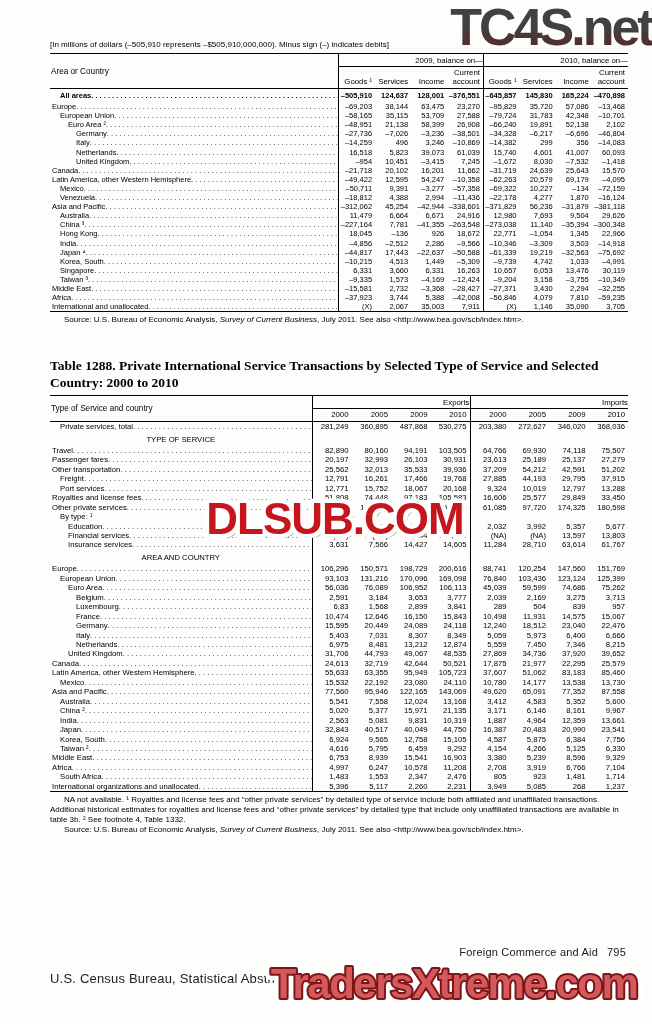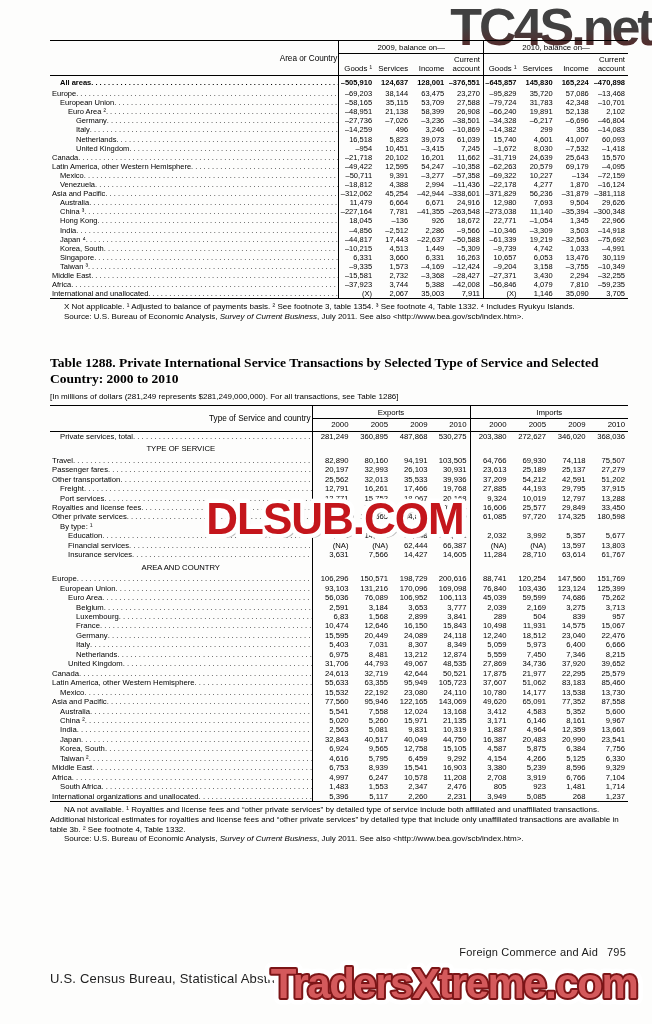--- a/index.html
+++ b/index.html
@@ -15,22 +15,22 @@
     font-size:13.5px;line-height:16.5px;max-width:552px;margin:0 0 4px 0;color:#000;
   }
   .tbl-note{font-size:8px;line-height:10px;margin:0 0 3px 0;color:#000;}
 
   
   table.dtab{width:578px;border-collapse:collapse;table-layout:fixed;border-bottom:1.6px solid #000;}
   .t87 .c-stub{width:288px}.t87 .c-n{width:36px}
   .t88 .c-stub{width:262px}.t88 .c-n{width:39.5px}
   .dtab th{font-weight:normal;font-size:7.8px;color:#000;}
   .dtab .h1 th{border-top:1px solid #000;}
-  .dtab th.stub{vertical-align:middle;text-align:right;border-right:1px solid #000;border-bottom:1.6px solid #000;font-size:8.2px;}
-  .dtab th.grp{text-align:center;border-bottom:1px solid #000;padding:2px 0 1px;}
+  .dtab th.stub{vertical-align:middle;text-align:left;border-right:1px solid #000;border-bottom:1.6px solid #000;font-size:8.2px;}
+  .dtab th.grp{text-align:right;border-bottom:1px solid #000;padding:2px 0 1px;}
   .dtab th.gl{border-right:1px solid #000;}
   .dtab .h2 th{text-align:right;vertical-align:bottom;padding:1px 3px 2px 0;border-bottom:1.6px solid #000;white-space:normal;margin-top:19px;}
   .dtab .h2 th.sep{border-right:1px solid #000;}
   .t87 tbody td{font-size:7.5px;line-height:9.1px;}
   .t88 tbody td{font-size:7.7px;line-height:9.45px;}
   .dtab tbody td{padding:0;vertical-align:bottom;color:#000;}
   .dtab td.lc{border-right:1px solid #000;overflow:hidden;}
   .dtab td.vc{text-align:right;padding-right:3px;white-space:nowrap;overflow:hidden;}
   .dtab td.sep{border-right:1px solid #000;}
   .dtab tr.bold td{font-weight:bold;padding-top:2px;padding-bottom:2px;}
@@ -69,20 +69,21 @@
         <stop offset="100%" stop-color="#5e2020"></stop>
       </linearGradient>
     </defs>
     <text x="107" y="49" text-anchor="middle" font-family="Liberation Sans, DejaVu Sans, sans-serif" font-size="52" font-weight="bold" letter-spacing="-3" fill="url(#wmg1)">TC4S.net</text>
   </svg>
 </div>
 
 <div class="page">
 
   <section class="t87-block">
+    <p class="tbl-note">[In millions of dollars (–505,910 represents –$505,910,000,000). Minus sign (–) indicates debits]</p>
     <table class="dtab t87">
       <colgroup>
         <col class="c-stub">
         <col class="c-n">
           <col class="c-n">
           <col class="c-n">
           <col class="c-n">
         <col class="c-n">
           <col class="c-n">
           <col class="c-n">
@@ -486,28 +487,26 @@
             <td class="vc">35,003</td>
             <td class="vc sep">7,911</td>
             <td class="vc">(X)</td>
             <td class="vc">1,146</td>
             <td class="vc">35,090</td>
             <td class="vc">3,705</td>
           </tr>
         </tbody>
     </table>
     <div class="fnotes">
-      <p>X Not applicable. ¹ Adjusted to balance of payments basis. ² See footnote 3, table 1354. ³ See footnote 4, Table 1332. ⁴ Includes Ryukyu Islands.</p>
       <p><span>Source: U.S. Bureau of Economic Analysis, </span><span class="ital">Survey of Current Business</span><span>, July 2011. See also &lt;http://www.bea.gov/scb/index.htm&gt;.</span></p>
     </div>
   </section>
 
   <section class="t88-block">
     <p class="tbl-title">Table 1288. Private International Service Transactions by Selected Type of Service and Selected Country: 2000 to 2010</p>
-    <p class="tbl-note">[In millions of dollars (281,249 represents $281,249,000,000). For all transactions, see Table 1286]</p>
     <table class="dtab t88">
       <colgroup>
         <col class="c-stub">
         <col class="c-n">
           <col class="c-n">
           <col class="c-n">
           <col class="c-n">
         <col class="c-n">
           <col class="c-n">
           <col class="c-n">
@@ -985,21 +984,21 @@
             <td class="vc">5,600</td>
           </tr>
           <tr>
             <td class="lc ind1">
               <div class="lw">
                 <span class="t">China ²</span>
                 <span class="dots"></span>
               </div>
             </td>
             <td class="vc">5,020</td>
-            <td class="vc">5,260</td>
+            <td class="vc">5,377</td>
             <td class="vc">15,971</td>
             <td class="vc sep">21,135</td>
             <td class="vc">3,171</td>
             <td class="vc">6,146</td>
             <td class="vc">8,161</td>
             <td class="vc">9,967</td>
           </tr>
           <tr>
             <td class="lc ind1">
               <div class="lw">

